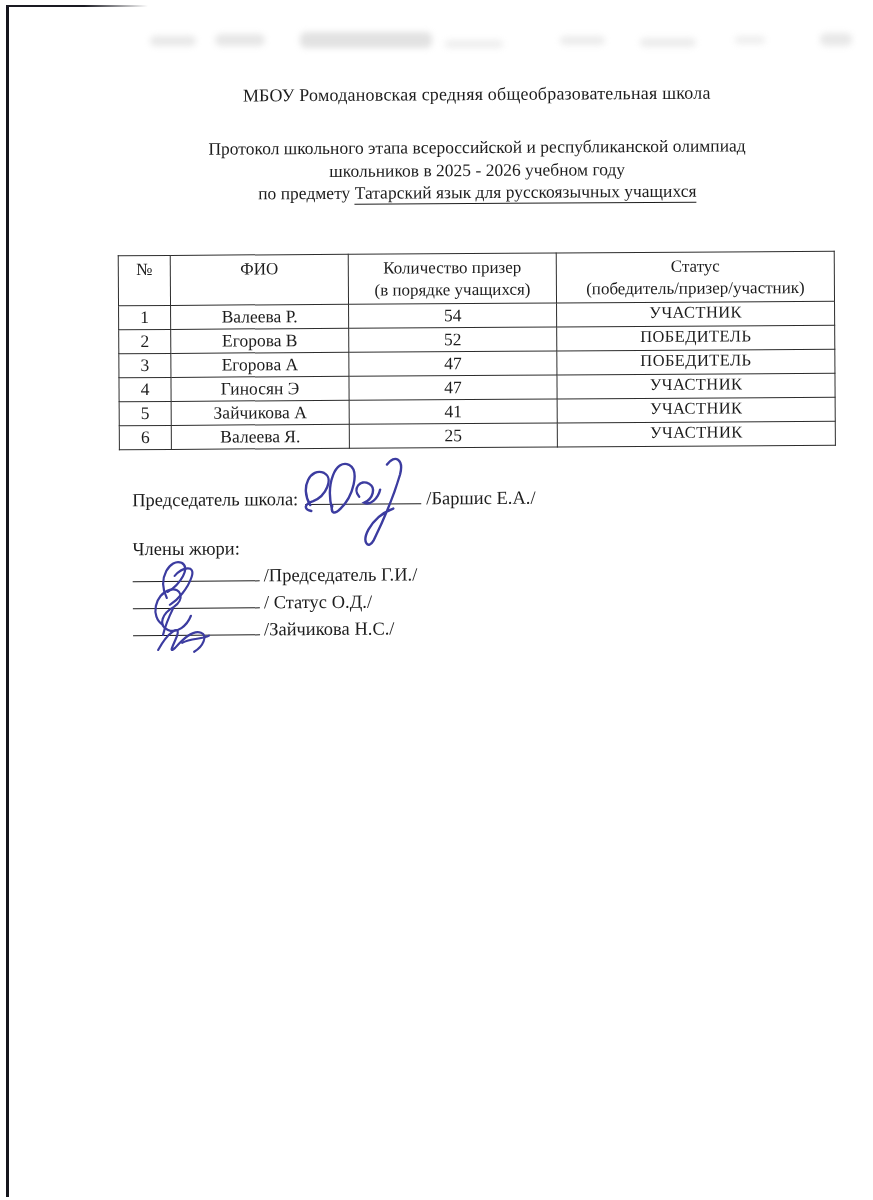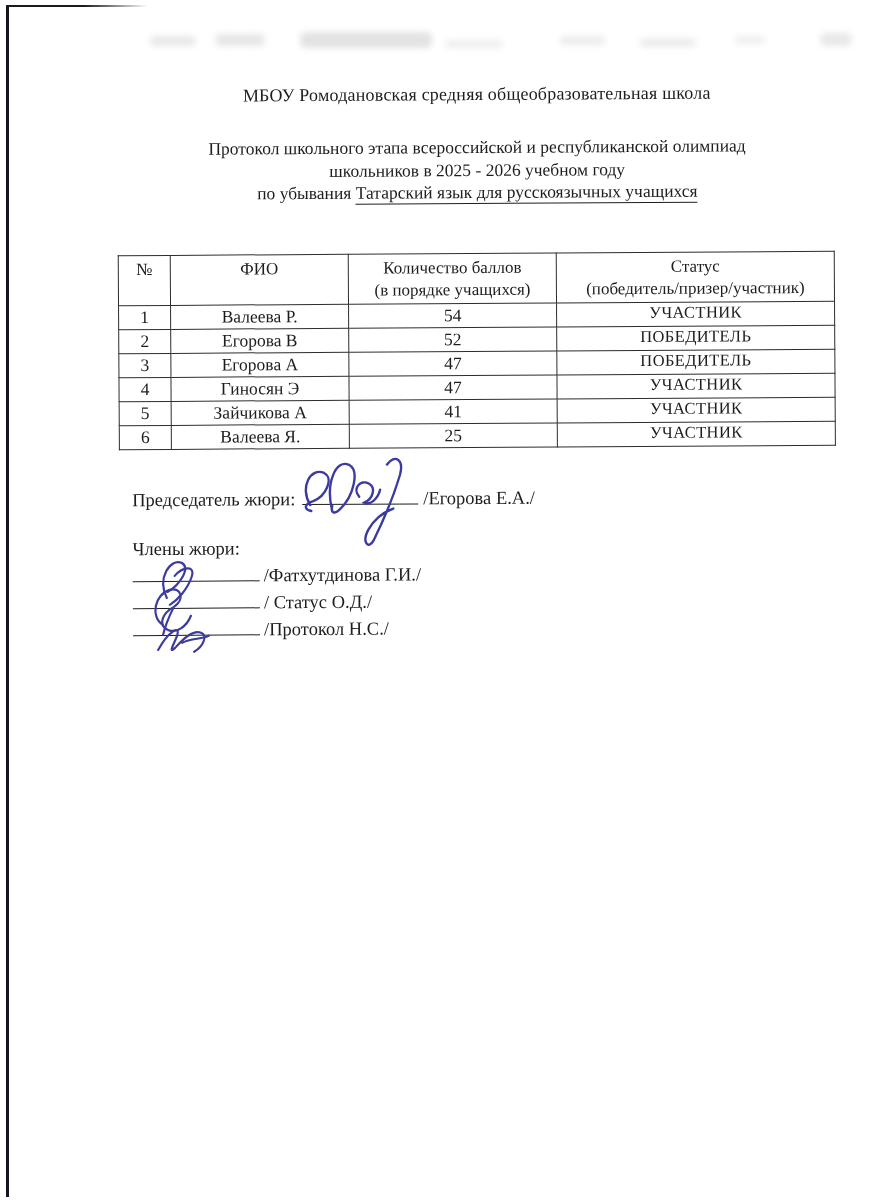--- a/index.html
+++ b/index.html
@@ -92,36 +92,36 @@
 <div class="smudge" style="left:735px;top:36px;width:30px;height:8px;opacity:.22"></div>
 <div class="smudge" style="left:820px;top:33px;width:32px;height:13px;opacity:.30"></div>
 
 <div class="doc">
 
   <div class="title">МБОУ Ромодановская средняя общеобразовательная школа</div>
 
   <div class="protocol">
     <div>Протокол школьного этапа всероссийской и республиканской олимпиад</div>
     <div>школьников в 2025 - 2026 учебном году</div>
-    <div><span>по убывания </span><span class="subject-underlined">Татарский язык для русскоязычных учащихся</span></div>
+    <div><span>по предмету </span><span class="subject-underlined">Татарский язык для русскоязычных учащихся</span></div>
   </div>
 
   <table class="results">
     <colgroup>
       <col style="width:52px">
         <col style="width:178px">
         <col style="width:208px">
         <col style="width:278px">
     </colgroup>
     <thead>
       <tr>
         <th>№</th>
         <th>ФИО</th>
         <th>
-          <div>Количество баллов</div>
+          <div>Количество призер</div>
           <div>(в порядке учащихся)</div>
         </th>
         <th>
           <div>Статус</div>
           <div>(победитель/призер/участник)</div>
         </th>
       </tr>
     </thead>
     <tbody>
       <tr>
@@ -157,33 +157,33 @@
       <tr>
         <td>6</td>
         <td>Валеева Я.</td>
         <td>25</td>
         <td class="status-cell">УЧАСТНИК</td>
       </tr>
     </tbody>
   </table>
 
   <div class="chair-row">
-    <span>Председатель жюри:</span><span class="sigline chair"></span><span>/Егорова Е.А./</span>
+    <span>Председатель школа:</span><span class="sigline chair"></span><span>/Баршис Е.А./</span>
   </div>
 
   <div class="members">
     <div>Члены жюри:</div>
     <div class="member-row">
-      <span class="sigline member"></span><span>/Фатхутдинова Г.И./</span>
+      <span class="sigline member"></span><span>/Председатель Г.И./</span>
     </div>
     <div class="member-row">
       <span class="sigline member"></span><span>/ Статус О.Д./</span>
     </div>
     <div class="member-row">
-      <span class="sigline member"></span><span>/Протокол Н.С./</span>
+      <span class="sigline member"></span><span>/Зайчикова Н.С./</span>
     </div>
   </div>
 
   <svg class="signature-svg sig-chair" width="145" height="102" viewBox="0 0 145 102" fill="none" stroke="#3c3ca0" stroke-width="2.4" stroke-linecap="round">
     <path d="M16,54 C5,36 17,16 30,22 C40,27 32,45 19,50 C10,53 9,58 17,60"></path>
     <path d="M38,60 C31,32 42,8 55,14 C66,20 59,46 46,58 C40,64 36,62 38,55"></path>
     <path d="M65,46 C58,38 66,28 75,33 C82,37 79,48 70,52 C76,55 84,48 86,39"></path>
     <path d="M93,14 C101,3 110,9 106,24 C100,44 90,68 79,90 C74,99 67,92 74,79 C79,70 88,62 99,58"></path>
   </svg>
 

